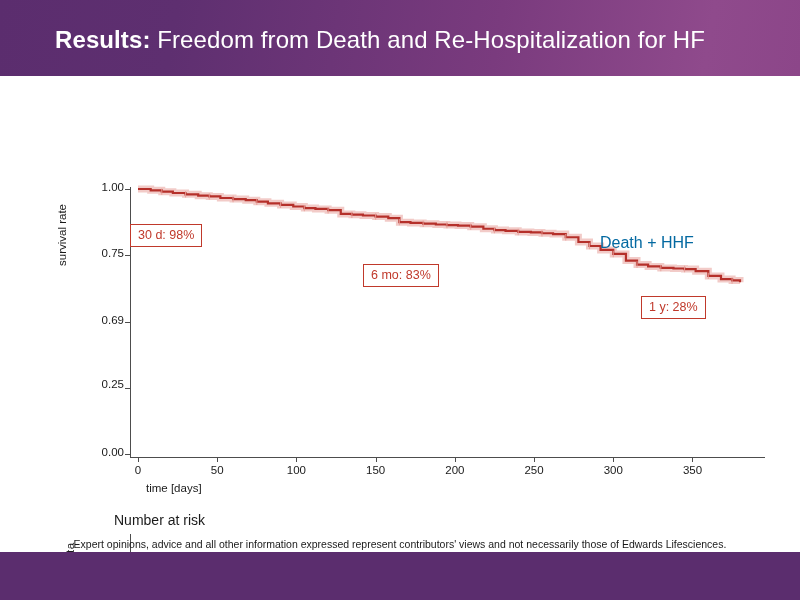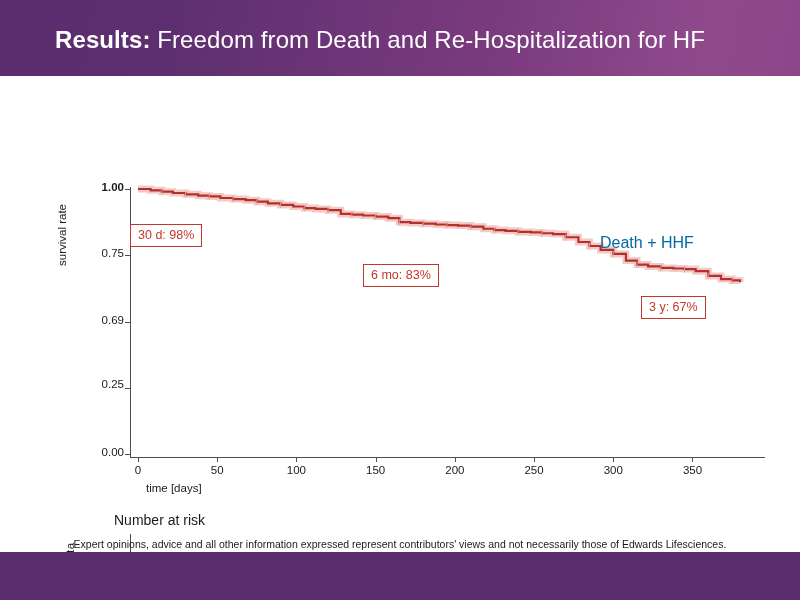--- a/index.html
+++ b/index.html
@@ -177,41 +177,41 @@
           <line x1="637.0263157894738" y1="185.32500000000002" x2="637.0263157894738" y2="191.725" stroke="#e8a09a" stroke-width="1.1" stroke-opacity="0.85"></line>
           <line x1="660.7894736842105" y1="188.77" x2="660.7894736842105" y2="195.17" stroke="#e8a09a" stroke-width="1.1" stroke-opacity="0.85"></line>
           <line x1="684.5526315789474" y1="189.83" x2="684.5526315789474" y2="196.23" stroke="#e8a09a" stroke-width="1.1" stroke-opacity="0.85"></line>
           <line x1="708.3157894736842" y1="196.72" x2="708.3157894736842" y2="203.11999999999998" stroke="#e8a09a" stroke-width="1.1" stroke-opacity="0.85"></line>
           <line x1="732.078947368421" y1="201.225" x2="732.078947368421" y2="207.62499999999997" stroke="#e8a09a" stroke-width="1.1" stroke-opacity="0.85"></line>
         </g>
     </svg>
 
     <div id="annot-30d" class="annot-box">30 d: 98%</div>
     <div id="annot-6mo" class="annot-box">6 mo: 83%</div>
-    <div id="annot-1y" class="annot-box">3 y: 67%</div>
+    <div id="annot-1y" class="annot-box">1 y: 28%</div>
 
     <div id="curve-label">Death + HHF</div>
 
     <div id="risk-title">Number at risk</div>
     <div id="risk-y-line"></div>
     <div id="risk-x-line"></div>
     <div id="risk-strata-title">Strata</div>
     <div id="risk-row-label">All</div>
     <div id="risk-row-tick"></div>
 
   <div class="tick-y" style="top: 378px;"></div>
       <div class="ylabel" style="top: 370px;">0.00</div>
       <div class="tick-y" style="top: 311.75px;"></div>
       <div class="ylabel" style="top: 302px;">0.25</div>
       <div class="tick-y" style="top: 245.5px;"></div>
       <div class="ylabel" style="top: 237.5px;">0.69</div>
       <div class="tick-y" style="top: 179.25px;"></div>
       <div class="ylabel" style="top: 171.25px;">0.75</div>
       <div class="tick-y" style="top: 113px;"></div>
-      <div class="ylabel" style="top: 105px; font-weight: bold;">1.00</div>
+      <div class="ylabel" style="top: 105px;">1.00</div>
       <div class="tick-x" style="left: 138px;"></div>
       <div class="xlabel" style="left: 138px;">0</div>
       <div class="tick-x" style="left: 217.211px;"></div>
       <div class="xlabel" style="left: 217.211px;">50</div>
       <div class="tick-x" style="left: 296.421px;"></div>
       <div class="xlabel" style="left: 296.421px;">100</div>
       <div class="tick-x" style="left: 375.632px;"></div>
       <div class="xlabel" style="left: 375.632px;">150</div>
       <div class="tick-x" style="left: 454.842px;"></div>
       <div class="xlabel" style="left: 454.842px;">200</div>

